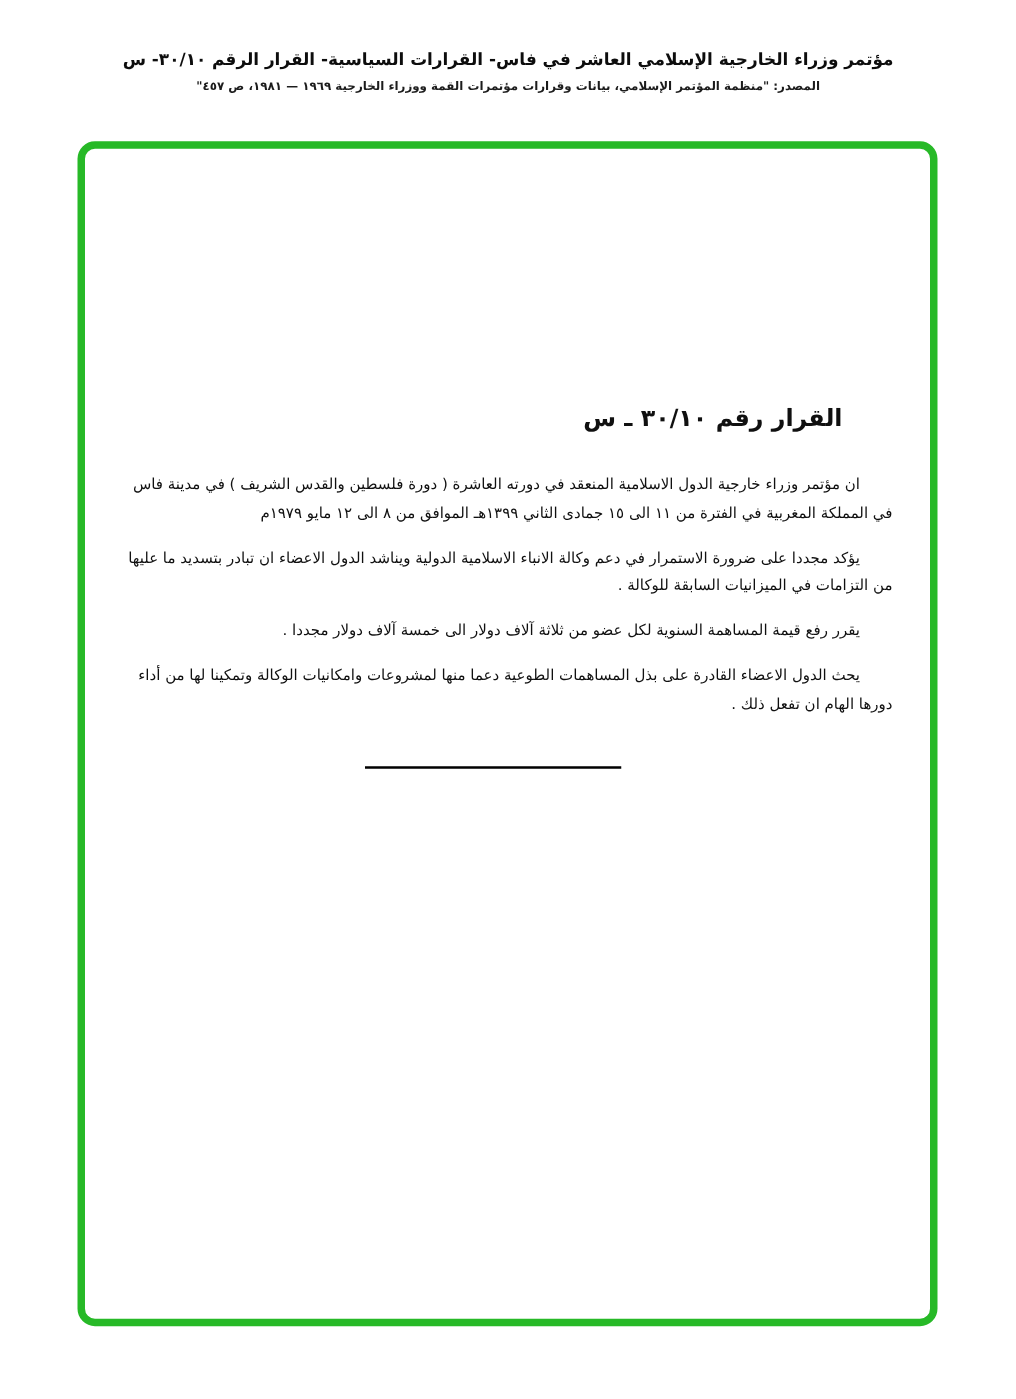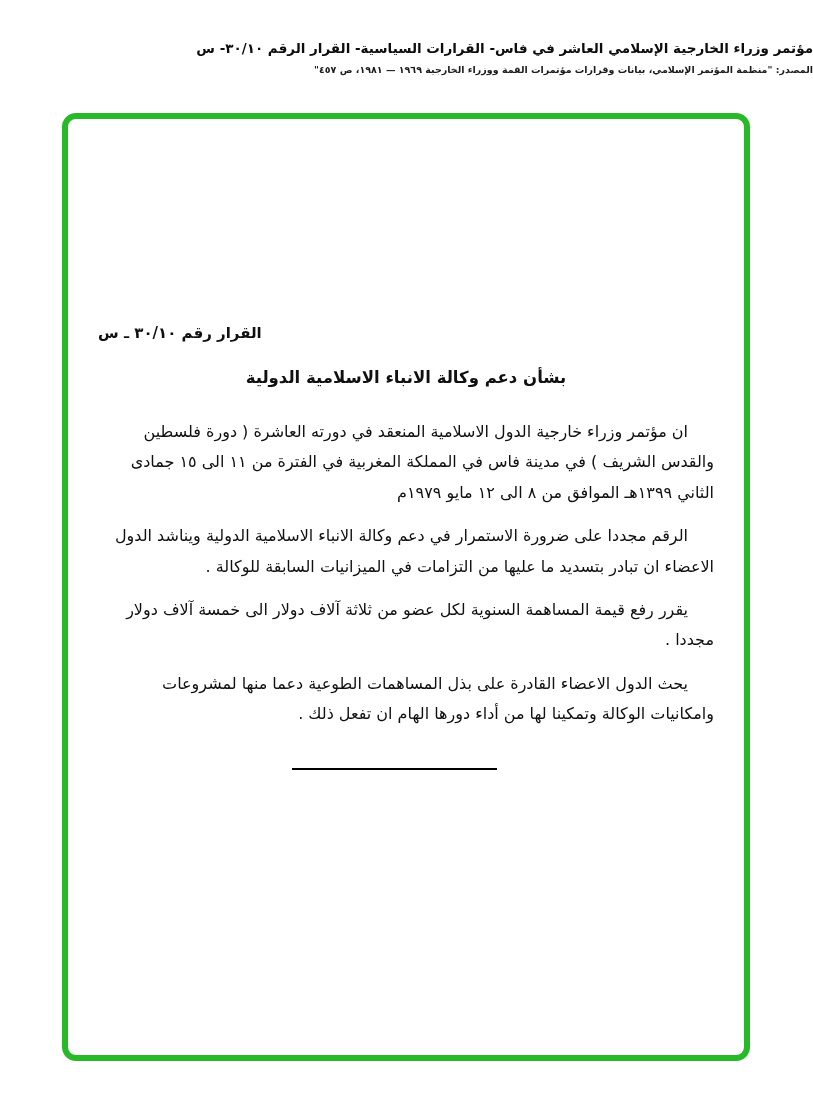--- a/index.html
+++ b/index.html
@@ -12,20 +12,21 @@
     height: 1119px;
     position: relative;
     font-family: "DejaVu Sans", sans-serif;
     color: #111111;
     overflow: hidden;
   }
 
   
   .page-header {
     direction: rtl;
+    text-align: center;
     padding-top: 40px;
   }
   .page-header .citation {
     font-size: 13.5px;
     font-weight: bold;
     letter-spacing: 0;
     color: #0d0d0d;
   }
   .page-header .source {
     font-size: 9.5px;
@@ -47,37 +48,37 @@
     box-sizing: content-box;
   }
 
   
   .doc-content {
     direction: rtl;
     padding: 205px 30px 0 30px;
     color: #101010;
   }
   .decision-number {
-    text-align: left;
+    text-align: right;
     font-weight: bold;
-    font-size: 15px;
+    font-size: 19px;
     margin: 0 40px 0 0;
     letter-spacing: 0.5px;
   }
   .subject-line {
     text-align: center;
     font-weight: bold;
     font-size: 16.5px;
     margin: 26px 0 0 0;
   }
   .paragraphs {
     margin-top: 30px;
   }
   .para {
-    font-size: 16px;
+    font-size: 12px;
     line-height: 1.9;
     text-align: right;
     text-indent: 26px;
     margin: 0 0 13px 0;
     font-weight: 500;
   }
   .end-rule {
     width: 205px;
     border: none;
     border-top: 2px solid #000000;
@@ -92,25 +93,24 @@
 <div class="page-header">
   <div class="citation">مؤتمر وزراء الخارجية الإسلامي العاشر في فاس- القرارات السياسية- القرار الرقم ٣٠/١٠- س</div>
   <div class="source">المصدر: "منظمة المؤتمر الإسلامي، بيانات وقرارات مؤتمرات القمة ووزراء الخارجية ١٩٦٩ — ١٩٨١، ص ٤٥٧"</div>
 </div>
 
 <div class="doc-frame">
   <div class="doc-content">
 
     <div class="decision-number">القرار رقم ٣٠/١٠ ـ س</div>
 
-    <div class="subject-line">بشأن دعم وكالة الانباء الاسلامية الدولية</div>
 
     <div class="paragraphs">
       <p class="para">ان مؤتمر وزراء خارجية الدول الاسلامية المنعقد في دورته العاشرة ( دورة  فلسطين  والقدس الشريف ) في مدينة فاس في المملكة المغربية في الفترة من ١١ الى ١٥ جمادى الثاني ١٣٩٩هـ الموافق من ٨ الى ١٢ مايو ١٩٧٩م</p>
-      <p class="para">الرقم مجددا على ضرورة الاستمرار في دعم وكالة الانباء الاسلامية الدولية ويناشد الدول الاعضاء ان تبادر بتسديد ما عليها من التزامات في الميزانيات السابقة للوكالة .</p>
+      <p class="para">يؤكد مجددا على ضرورة الاستمرار في دعم وكالة الانباء الاسلامية الدولية ويناشد الدول الاعضاء ان تبادر بتسديد ما عليها من التزامات في الميزانيات السابقة للوكالة .</p>
       <p class="para">يقرر رفع قيمة المساهمة السنوية لكل عضو من ثلاثة آلاف دولار الى خمسة آلاف دولار مجددا .</p>
       <p class="para">يحث الدول الاعضاء القادرة على بذل المساهمات الطوعية دعما منها لمشروعات وامكانيات الوكالة وتمكينا لها من أداء دورها الهام ان تفعل ذلك .</p>
     </div>
 
     <hr class="end-rule">
 
   </div>
 </div>
 
 </body></html>

